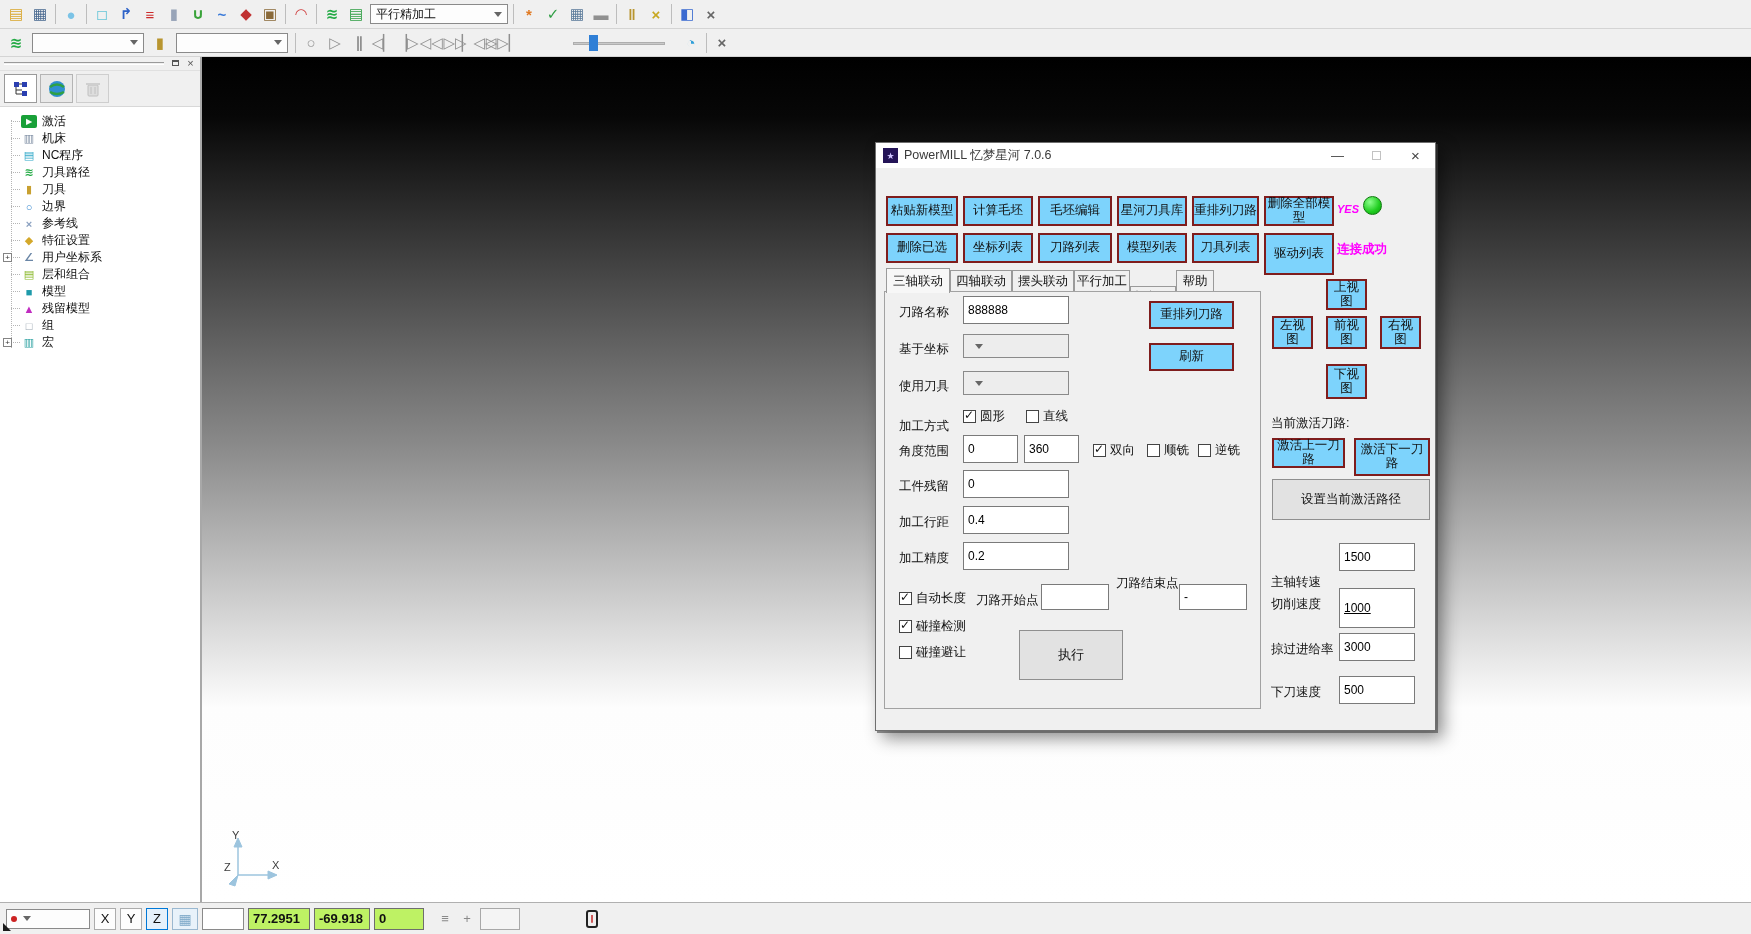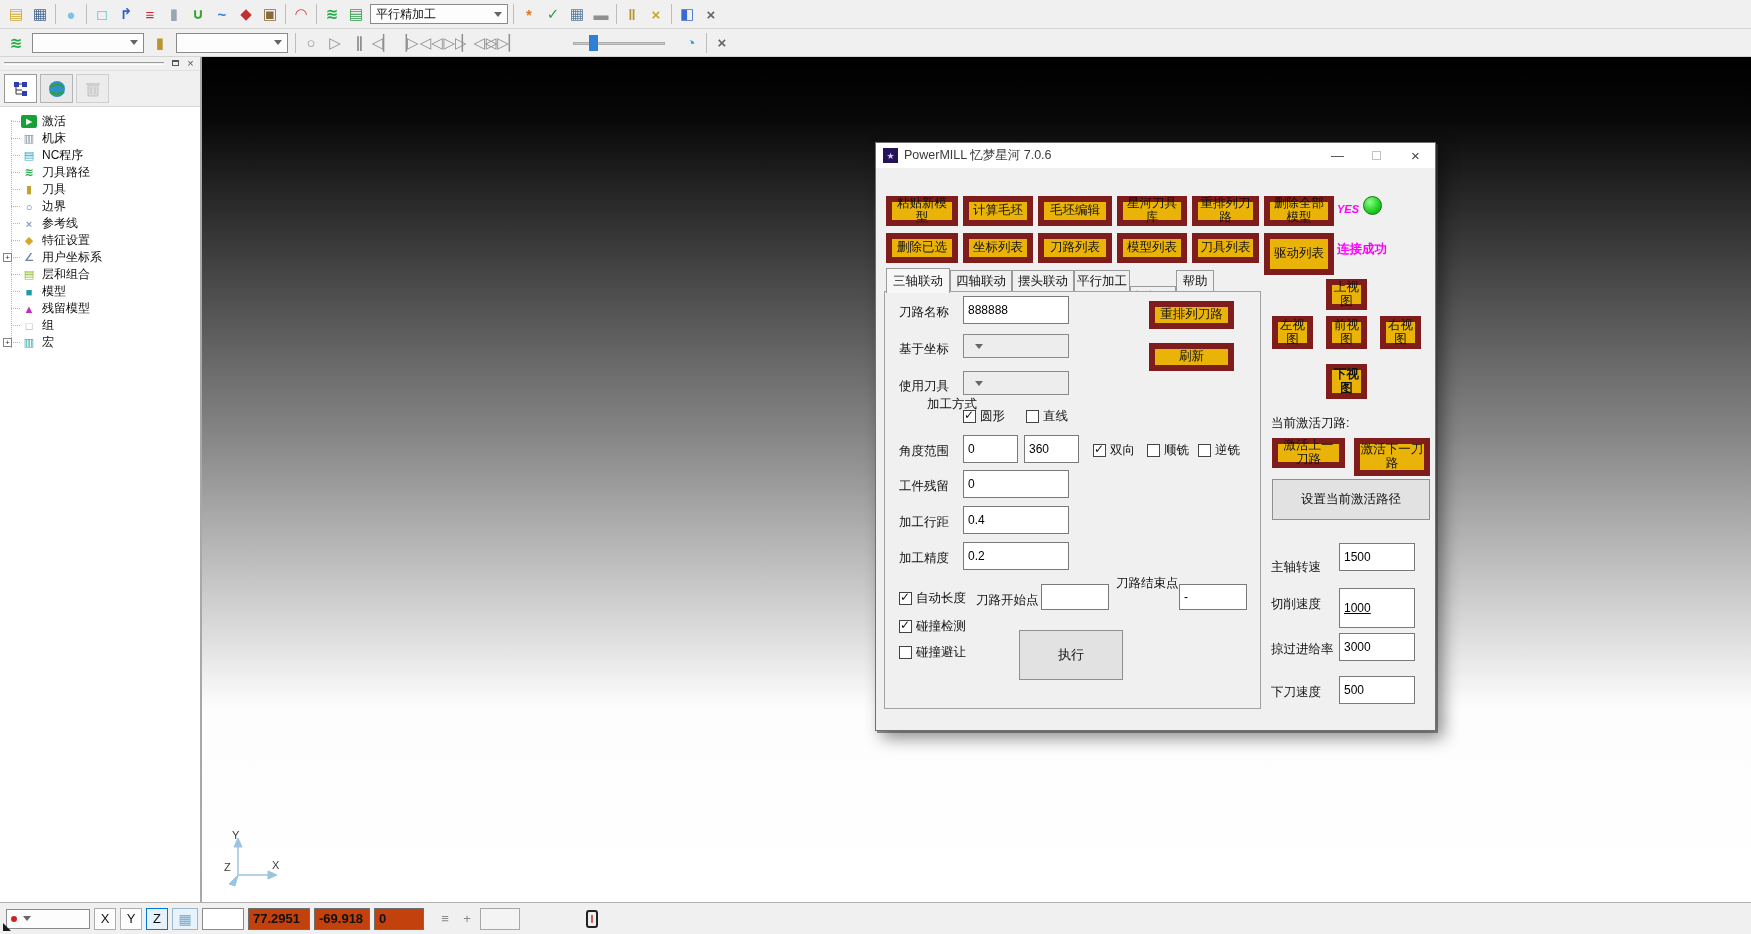--- a/index.html
+++ b/index.html
@@ -49,21 +49,21 @@
   
   #dialog { position:absolute; left:875px; top:142px; width:561px; height:589px; background:#f0f0f0;
             border:1px solid #6f6f6f; box-shadow:2px 2px 0 rgba(60,60,60,.55), 7px 7px 16px rgba(0,0,0,.45); }
   #dlg-title { position:absolute; left:0; top:0; right:0; height:25px; background:#fff; display:flex; align-items:center; padding-left:7px; gap:6px; font-size:12.5px; color:#3a3a3a; }
   #dlg-appicon { width:15px; height:15px; background:#241457; color:#cfc3ff; font-size:9px; display:flex; align-items:center; justify-content:center; flex:none; }
   .wbtns { margin-left:auto; display:flex; height:25px; }
   .wbtn { width:39px; height:25px; display:flex; align-items:center; justify-content:center; font-size:13px; color:#444; }
   .wbtn .maxbox { width:9px; height:9px; border:1px solid #c2c2c2; }
   #dlg-menu { position:absolute; left:2px; top:25px; right:0; height:24px; display:flex; align-items:center; font-size:13px; }
   .mitem { padding:0 9px; }
-  .abtn { position:absolute; background:#eab308; border:6px solid #7f1d1d; display:flex; align-items:center; justify-content:center; font-size:12.5px; text-align:center; line-height:1.1; }
+  .abtn { position:absolute; background:#7dd3fc; border:2px solid #7f1d1d; display:flex; align-items:center; justify-content:center; font-size:12.5px; text-align:center; line-height:1.1; }
   #yes-ind { position:absolute; left:461px; top:60px; color:#ff00ff; font-weight:bold; font-style:italic; font-size:11px; }
   #conn-ind { position:absolute; left:461px; top:98px; color:#ff00ff; font-weight:bold; font-size:12.5px; }
   #green-light { position:absolute; left:487px; top:53px; width:19px; height:19px; border-radius:50%;
                  background:radial-gradient(circle at 35% 30%,#8cff8c,#1ecc1e 60%,#0f9a0f); border:1px solid #0c7a0c; }
   .dtab { position:absolute; top:127px; height:22px; background:#f0f0f0; border:1px solid #9a9a9a; display:flex; align-items:center; justify-content:center; font-size:12.5px; }
   .dtab.active { top:125px; height:25px; background:#f7f7f7; border-bottom:none; z-index:3; }
   #tabpanel { position:absolute; left:8px; top:148px; width:377px; height:418px; border:1px solid #a2a2a2; background:#f0f0f0; }
   .flabel { position:absolute; font-size:12.5px; white-space:nowrap; }
   .fin { position:absolute; border:1px solid #7a7a7a; background:#fff; font-size:12px; font-family:"Liberation Sans",sans-serif; padding:0 4px; }
   .fcombo { position:absolute; background:#ededed; border:1px solid #8a8a8a; display:flex; align-items:center; padding:0 5px; }
@@ -74,21 +74,21 @@
 
   
   #statusbar { position:absolute; left:0; top:902px; width:1751px; height:32px; background:#f0f0f0; border-top:1px solid #b0b0b0; display:flex; align-items:center; padding-left:6px; gap:4px; }
   #sb-grip { position:absolute; left:3px; bottom:3px; width:0; height:0; border-bottom:8px solid #1a1a1a; border-right:8px solid transparent; }
   #sb-combo { width:84px; height:20px; background:#fdfdfd; border:1px solid #8a8a8a; display:flex; align-items:center; padding:0 4px; }
   .reddot { width:6px; height:6px; border-radius:50%; background:#cc2222; }
   .sb-btn { width:22px; height:22px; background:#fdfdfd; border:1px solid #acacac; display:flex; align-items:center; justify-content:center; font-size:13px; }
   .sb-btn.active { border:1px solid #0078d7; background:#e5f1fb; }
   #sb-grid { width:26px; height:22px; background:#e8f2fa; border:1px solid #9ab8d0; color:#7ba7c7; font-size:14px; display:flex; align-items:center; justify-content:center; }
   .sb-field { height:22px; background:#fff; border:1px solid #8a8a8a; }
-  .sb-coord { height:22px; background:#c2410c; border:1px solid #6e6e6e; font-size:13px; font-weight:600; display:flex; align-items:center; padding:0 4px; }
+  .sb-coord { height:22px; background:#bef264; border:1px solid #6e6e6e; font-size:13px; font-weight:600; display:flex; align-items:center; padding:0 4px; }
   .sb-ic { color:#8a8a8a; font-size:13px; display:flex; align-items:center; justify-content:center; width:18px; }
   #phone-ic { width:12px; height:18px; border:2px solid #222; border-radius:3px; margin-left:62px; display:flex; align-items:center; justify-content:center; font-size:8px; color:#b00; }
 </style>
 </head>
 <body>
 
 <div id="tb1" class="toolbar">
   <span class="icgroup">
       <span class="ic" style="color: rgb(217, 166, 46);">▤</span>
       <span class="ic" style="color: rgb(72, 104, 143);">▦</span>
@@ -319,21 +319,21 @@
       <span class="caret"></span>
   </div>
   <div class="abtn" style="left:273px;top:200px;width:85px;height:28px;">刷新</div>
 
   <span class="flabel" style="left:23px;top:235px;">使用刀具</span>
   <div class="fcombo" style="left:87px;top:228px;width:106px;height:24px;">
     <span class="ctext"></span>
       <span class="caret"></span>
   </div>
 
-  <span class="flabel" style="left:23px;top:253px;margin-left:28px;">加工方式</span>
+  <span class="flabel" style="left:23px;top:275px;">加工方式</span>
   <span class="cbrow" style="left:87px;top:265px;">
       <span class="cb on"></span>
       <span>圆形</span>
     </span>
   <span class="cbrow" style="left:150px;top:265px;">
       <span class="cb"></span>
       <span>直线</span>
     </span>
 
   <span class="flabel" style="left:23px;top:300px;">角度范围</span>
@@ -377,28 +377,28 @@
   <span class="cbrow" style="left:23px;top:501px;">
       <span class="cb"></span>
       <span>碰撞避让</span>
     </span>
   <div class="abtn bigbtn" style="left:143px;top:487px;width:104px;height:50px;font-size:13px;">执行</div>
 
   <div class="abtn" style="left:450px;top:136px;width:41px;height:31px;">上视图</div>
   <div class="abtn" style="left:396px;top:173px;width:41px;height:33px;">左视图</div>
   <div class="abtn" style="left:450px;top:173px;width:41px;height:33px;">前视图</div>
   <div class="abtn" style="left:504px;top:173px;width:41px;height:33px;">右视图</div>
-  <div class="abtn" style="left:450px;top:221px;width:41px;height:35px;font-weight:bold;">下视图</div>
+  <div class="abtn" style="left:450px;top:221px;width:41px;height:35px;">下视图</div>
 
   <span class="flabel" style="left:395px;top:272px;">当前激活刀路:</span>
   <div class="abtn" style="left:396px;top:295px;width:73px;height:30px;">激活上一刀路</div>
   <div class="abtn" style="left:478px;top:295px;width:76px;height:38px;">激活下一刀路</div>
   <div class="abtn bigbtn" style="left:396px;top:336px;width:158px;height:41px;">设置当前激活路径</div>
 
-  <span class="flabel" style="left:395px;top:416px;">主轴转速</span>
+  <span class="flabel" style="left:395px;top:431px;">主轴转速</span>
   <input class="fin" style="left: 463px; top: 400px; width: 76px; height: 28px;" value="1500">
   <span class="flabel" style="left:395px;top:453px;">切削速度</span>
   <input class="fin" style="left: 463px; top: 445px; width: 76px; height: 40px; text-decoration: underline;" value="1000">
   <span class="flabel" style="left:395px;top:498px;">掠过进给率</span>
   <input class="fin" style="left: 463px; top: 490px; width: 76px; height: 28px;" value="3000">
   <span class="flabel" style="left:395px;top:541px;">下刀速度</span>
   <input class="fin" style="left: 463px; top: 533px; width: 76px; height: 28px;" value="500">
 </div>
 
 <div id="statusbar">

